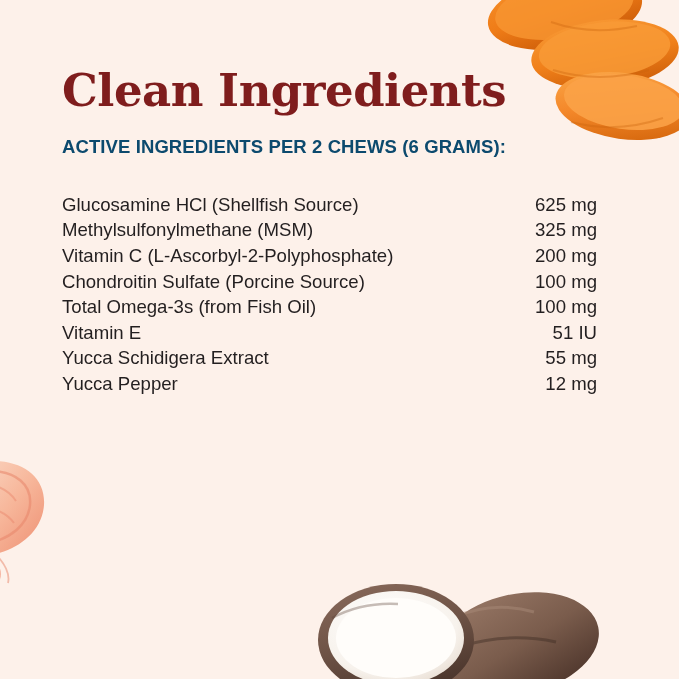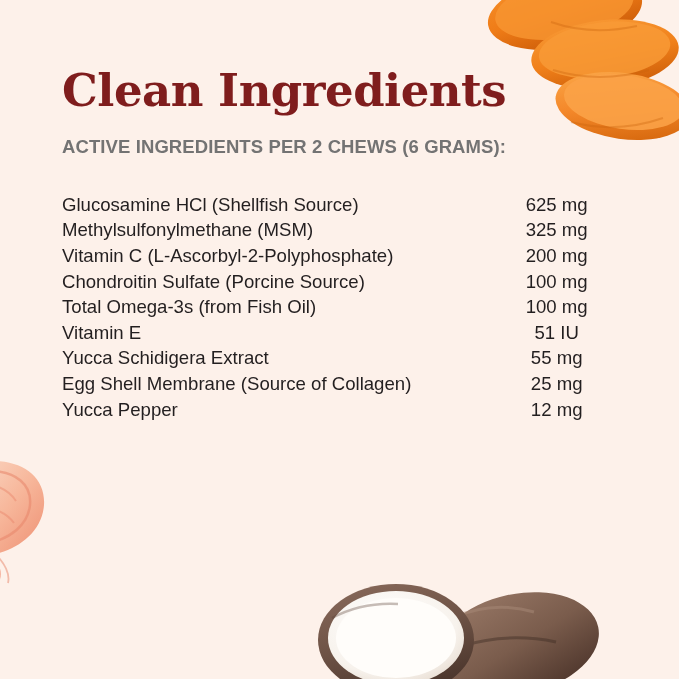--- a/index.html
+++ b/index.html
@@ -70,42 +70,42 @@
     letter-spacing: -0.5px;
     margin: 0 0 21px 0;
     white-space: nowrap;
   }
 
   #subhead {
     font-family: "Liberation Sans", sans-serif;
     font-weight: bold;
     font-size: 18.5px;
     letter-spacing: 0.1px;
-    color: #737373;
+    color: #0c4a6e;
     margin: 0 0 34px 0;
     white-space: nowrap;
   }
 
   #ingredient-table {
     width: 535px;
     border-collapse: collapse;
   }
 
   #ingredient-table td {
     font-family: "Liberation Sans", sans-serif;
     font-size: 18.6px;
     color: #231f20;
     padding: 0;
     line-height: 25.6px;
     vertical-align: baseline;
     margin-left: 40px;
   }
 
   #ingredient-table td.amount {
-    text-align: center;
+    text-align: right;
     white-space: nowrap;
   }
 </style>
 </head>
 <body>
 
 <div id="page">
 
   <svg class="decor" id="turmeric-art" viewBox="0 0 230 185" xmlns="http://www.w3.org/2000/svg">
     <defs>
@@ -219,23 +219,19 @@
         </tr>
         <tr>
           <td class="name">Vitamin E</td>
           <td class="amount">51 IU</td>
         </tr>
         <tr>
           <td class="name">Yucca Schidigera Extract</td>
           <td class="amount">55 mg</td>
         </tr>
         <tr>
-          <td class="name">Egg Shell Membrane (Source of Collagen)</td>
-          <td class="amount">25 mg</td>
-        </tr>
-        <tr>
           <td class="name">Yucca Pepper</td>
           <td class="amount">12 mg</td>
         </tr>
       </tbody>
     </table>
   </div>
 </div>
 
 </body></html>

